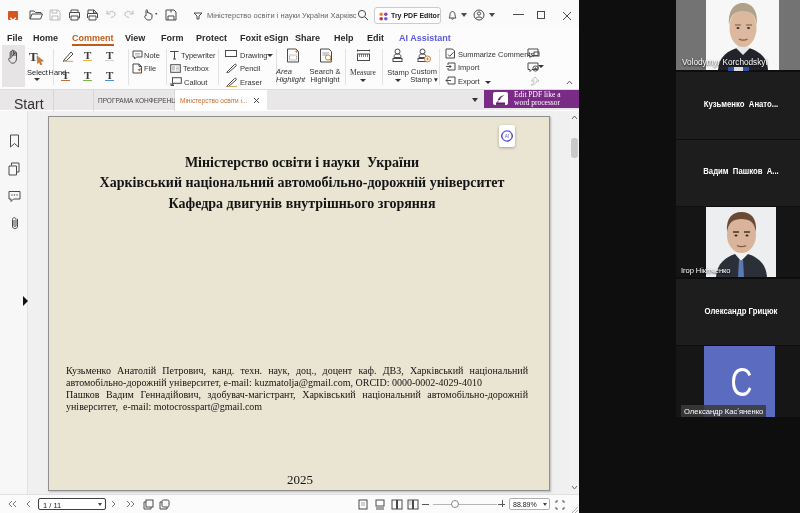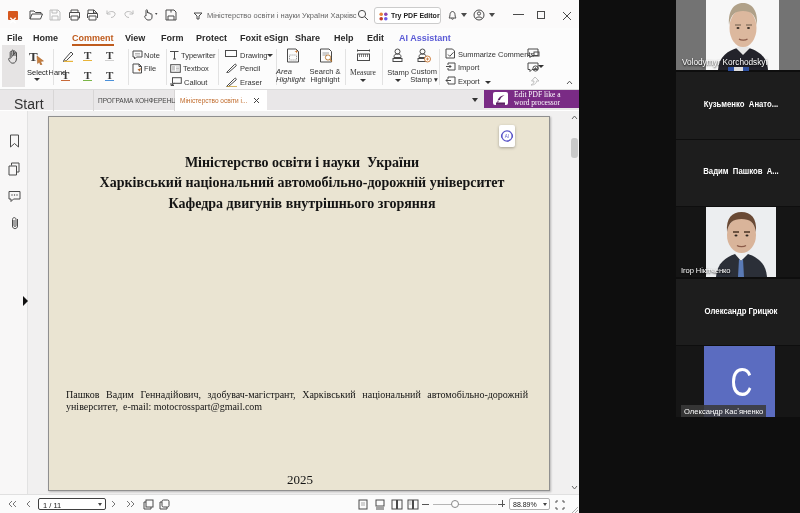--- a/index.html
+++ b/index.html
@@ -274,20 +274,21 @@
           <circle cx="9" cy="5" r="0.7" fill="#4a4a4a"></circle>
         </svg>
       <svg class="abs" style="left:9px;top:105px" width="11" height="14" viewBox="0 0 11 14">
           <path class="ic" d="M8.5 3 V10 C8.5 13.5 3.5 13.5 3.5 10 V3.5 C3.5 1 7 1 7 3.5 V9.5 C7 10.8 5 10.8 5 9.5 V4"></path>
         </svg>
       <div class="abs" style="left:23px;top:185px;width:0;height:0;border-top:5px solid transparent;border-bottom:5px solid transparent;border-left:5px solid #111;"></div>
     </div>
 
     <div class="abs" id="page" style="left:48px;top:4.5px;width:502px;height:375px;background:#eae4d2;border:1px solid #8f8f8f;box-shadow:1px 1px 2px rgba(0,0,0,0.25);font-family:'Liberation Serif',serif;color:#141414;">
       <div class="abs" style="left:2px;top:36px;width:502px;text-align:center;font-weight:bold;font-size:14px;line-height:20.5px;white-space:nowrap;">Міністерство освіти і науки&nbsp; України<br>Харківський національний автомобільно-дорожній університет<br>Кафедра двигунів внутрішнього згоряння</div>
+      <div class="abs" style="left:17px;top:248.5px;width:462px;font-size:10px;line-height:12px;text-align:justify;">Кузьменко Анатолій Петрович, канд. техн. наук, доц., доцент каф. ДВЗ, Харківський національний автомобільно-дорожній університет, e-mail: kuzmatolja@gmail.com, ORCID: 0000-0002-4029-4010</div>
       <div class="abs" style="left:17px;top:272.5px;width:462px;font-size:10px;line-height:12px;text-align:justify;">Пашков Вадим Геннадійович, здобувач-магістрант, Харківський національний автомобільно-дорожній університет,&nbsp; e-mail: motocrosspart@gmail.com</div>
       <div class="abs" style="left:0;top:355px;width:502px;text-align:center;font-size:13px;">2025</div>
     </div>
 
     <div class="abs" style="left:499px;top:14px;width:16px;height:22px;background:#fff;box-shadow:0 1px 3px rgba(0,0,0,0.3);border-radius:2px;">
       <svg class="abs" style="left:1px;top:4px" width="14" height="14" viewBox="0 0 14 14">
           <circle cx="7" cy="7" r="5.2" fill="none" stroke="#5a55c8" stroke-width="1.2"></circle>
           <path d="M2.2 8.5 C1.2 8.5 1.2 5.5 2.2 5.5 M11.8 8.5 C12.8 8.5 12.8 5.5 11.8 5.5" stroke="#5a55c8" stroke-width="1.1" fill="none"></path>
           <text x="7" y="9.2" font-size="4.5" text-anchor="middle" fill="#5a55c8" font-family="Liberation Sans">AI</text>
           <path d="M7 12.2 C8.5 12.2 9.5 11.5 9.8 10.5" stroke="#5a55c8" stroke-width="0.9" fill="none"></path>

